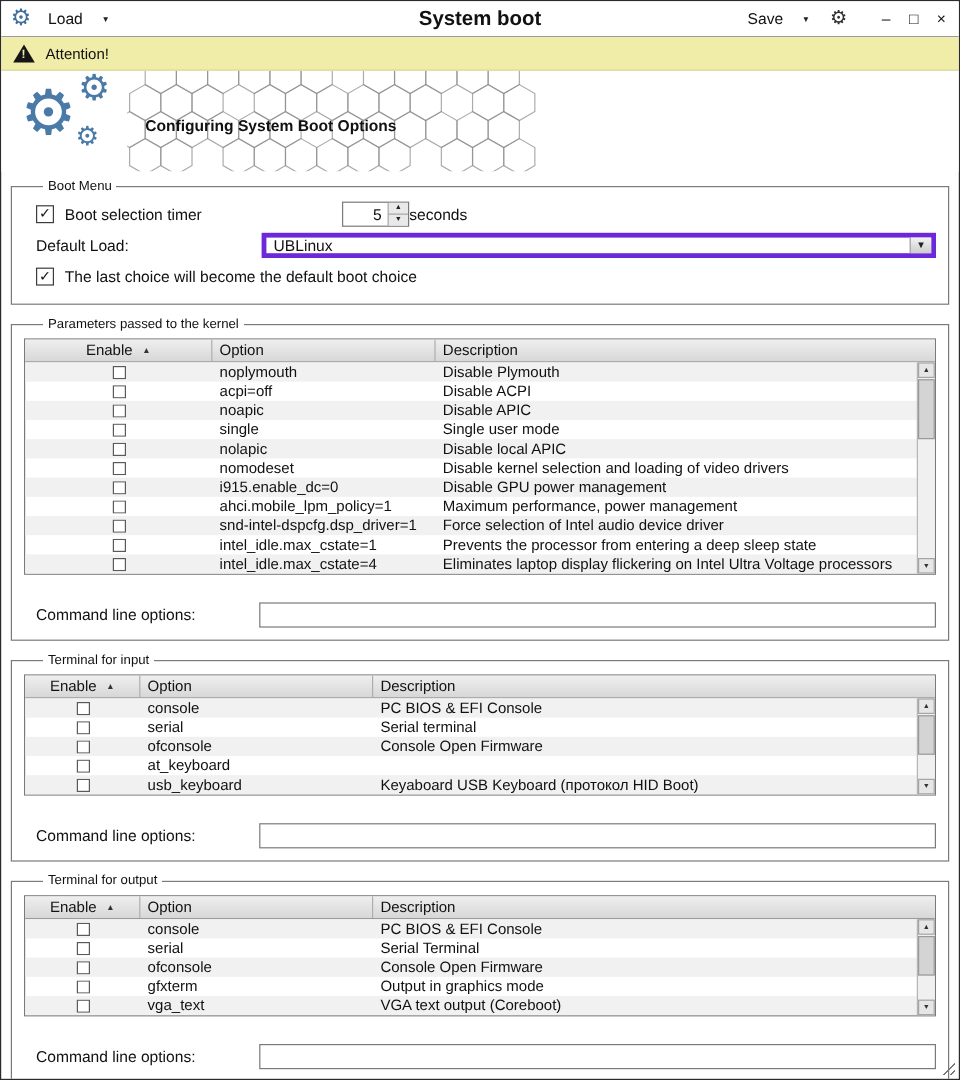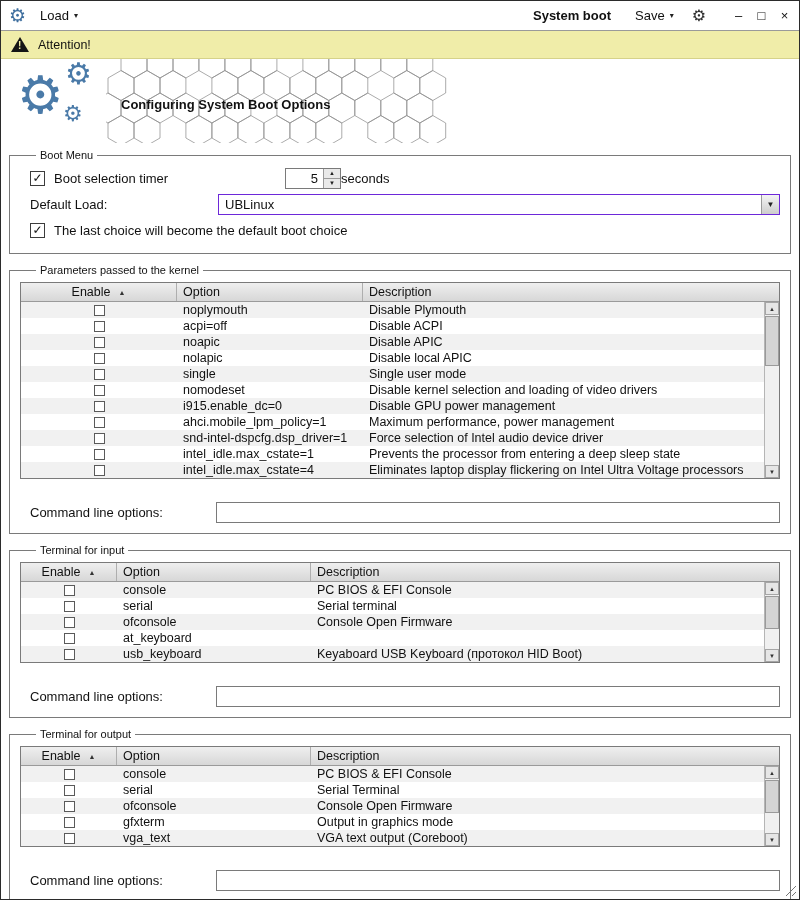--- a/index.html
+++ b/index.html
@@ -4,23 +4,23 @@
 <style>
   html,body{margin:0;padding:0;background:#ffffff}
   .window{width:800px;height:900px;background:#fff;border:1px solid #2b2b2b;box-sizing:border-box;
           position:relative;font-family:"Liberation Sans",sans-serif;color:#111;overflow:hidden}
 
   
   .titlebar{height:30px;display:flex;align-items:center;padding:0 8px;border-bottom:1px solid #9a9a9a;background:#fff;box-sizing:border-box}
   .tb-side{display:flex;align-items:center;width:180px}
   .tb-side.right{justify-content:flex-end;gap:10px}
   .app-gear{color:#3f6f9f;font-size:19px;line-height:1;margin-right:14px}
-  .menu-item{font-size:13px;display:flex;align-items:center;gap:5px;cursor:default}
+  .menu-item{font-size:13px;display:flex;align-items:center;gap:17px;cursor:default}
   .caret{font-size:8px;color:#222}
-  .tb-title{flex:1;text-align:right;font-weight:bold;font-size:13px}
+  .tb-title{flex:1;text-align:center;font-weight:bold;font-size:17px}
   .settings-gear{color:#2e2e2e;font-size:16px;margin:0 16px 0 8px;line-height:1;cursor:default}
   .win-btn{font-size:13px;width:13px;text-align:center;cursor:default;line-height:1}
 
   
   .banner{height:28px;background:#f0eda9;border-bottom:1px solid #d6d28a;display:flex;align-items:center;gap:9px;padding:0 10px;font-size:12.5px;box-sizing:border-box}
   .warn-tri{width:0;height:0;border-left:9px solid transparent;border-right:9px solid transparent;border-bottom:15px solid #151515;position:relative;flex:0 0 auto}
   .warn-tri::after{content:"!";position:absolute;left:-2px;top:3px;color:#f0eda9;font-size:10px;font-weight:bold}
 
   
   .hero{height:84px;position:relative;background:#fff;overflow:hidden}
@@ -40,21 +40,21 @@
   .bm-row{display:flex;align-items:center;height:26px;margin-left:12px;font-size:13px}
   .w255{display:flex;align-items:center;width:255px;flex:0 0 auto}
   .w188{width:188px;flex:0 0 auto}
   .checkbox{width:13px;height:13px;border:1px solid #3c3c3c;background:#fff;display:inline-flex;align-items:center;justify-content:center;margin-right:9px;font-size:12px;line-height:1;flex:0 0 auto;cursor:default}
   .spinbox{display:flex;width:56px;height:21px;border:1px solid #7a7a7a;box-sizing:border-box;background:#fff}
   .spin-val{flex:1;display:flex;align-items:center;justify-content:flex-end;padding:0 5px;font-size:13px}
   .spin-btns{width:16px;border-left:1px solid #9a9a9a;display:flex;flex-direction:column}
   .spin-btn{flex:1;font-size:6px;display:flex;align-items:center;justify-content:center;background:#e9e9e9;color:#222;cursor:default}
   .spin-btn.up{border-bottom:1px solid #9a9a9a}
   .unit{}
-  .combo{flex:1;height:21px;border:1px solid #6d28d9;display:flex;align-items:center;box-sizing:border-box;background:#fff;margin-right:2px;cursor:default}
+  .combo{flex:1;height:21px;border:4px solid #6d28d9;display:flex;align-items:center;box-sizing:border-box;background:#fff;margin-right:2px;cursor:default}
   .combo-text{flex:1;padding:0 6px;font-size:13px;white-space:nowrap;overflow:hidden}
   .combo-btn{width:18px;height:100%;background:linear-gradient(#f4f4f4,#cdcdcd);border-left:1px solid #9a9a9a;display:flex;align-items:center;justify-content:center;font-size:8px;color:#222;box-sizing:border-box}
 
   
   .dtable{border:1px solid #7a7a7a;margin:2px 2px 0 2px;position:relative;font-size:12.5px;background:#fff}
   .thead{display:flex;height:19px;background:linear-gradient(#efefef,#d7d7d7);border-bottom:1px solid #9a9a9a;box-sizing:border-box}
   .th{display:flex;align-items:center;padding:0 6px;border-right:1px solid #aeaeae;box-sizing:border-box}
   .th:last-child{border-right:none}
   .th.center{justify-content:center;gap:8px}
   .sort{font-size:7px;color:#333}
@@ -232,29 +232,29 @@
             <div class="td cbcell c1k">
               <span class="row-cb"></span>
             </div>
             <div class="td c2k">noapic</div>
             <div class="td c3">Disable APIC</div>
           </div>
           <div class="trow">
             <div class="td cbcell c1k">
               <span class="row-cb"></span>
             </div>
+            <div class="td c2k">single</div>
+            <div class="td c3">Single user mode</div>
+          </div>
+          <div class="trow">
+            <div class="td cbcell c1k">
+              <span class="row-cb"></span>
+            </div>
             <div class="td c2k">nolapic</div>
             <div class="td c3">Disable local APIC</div>
-          </div>
-          <div class="trow">
-            <div class="td cbcell c1k">
-              <span class="row-cb"></span>
-            </div>
-            <div class="td c2k">single</div>
-            <div class="td c3">Single user mode</div>
           </div>
           <div class="trow">
             <div class="td cbcell c1k">
               <span class="row-cb"></span>
             </div>
             <div class="td c2k">nomodeset</div>
             <div class="td c3">Disable kernel selection and loading of video drivers</div>
           </div>
           <div class="trow">
             <div class="td cbcell c1k">

